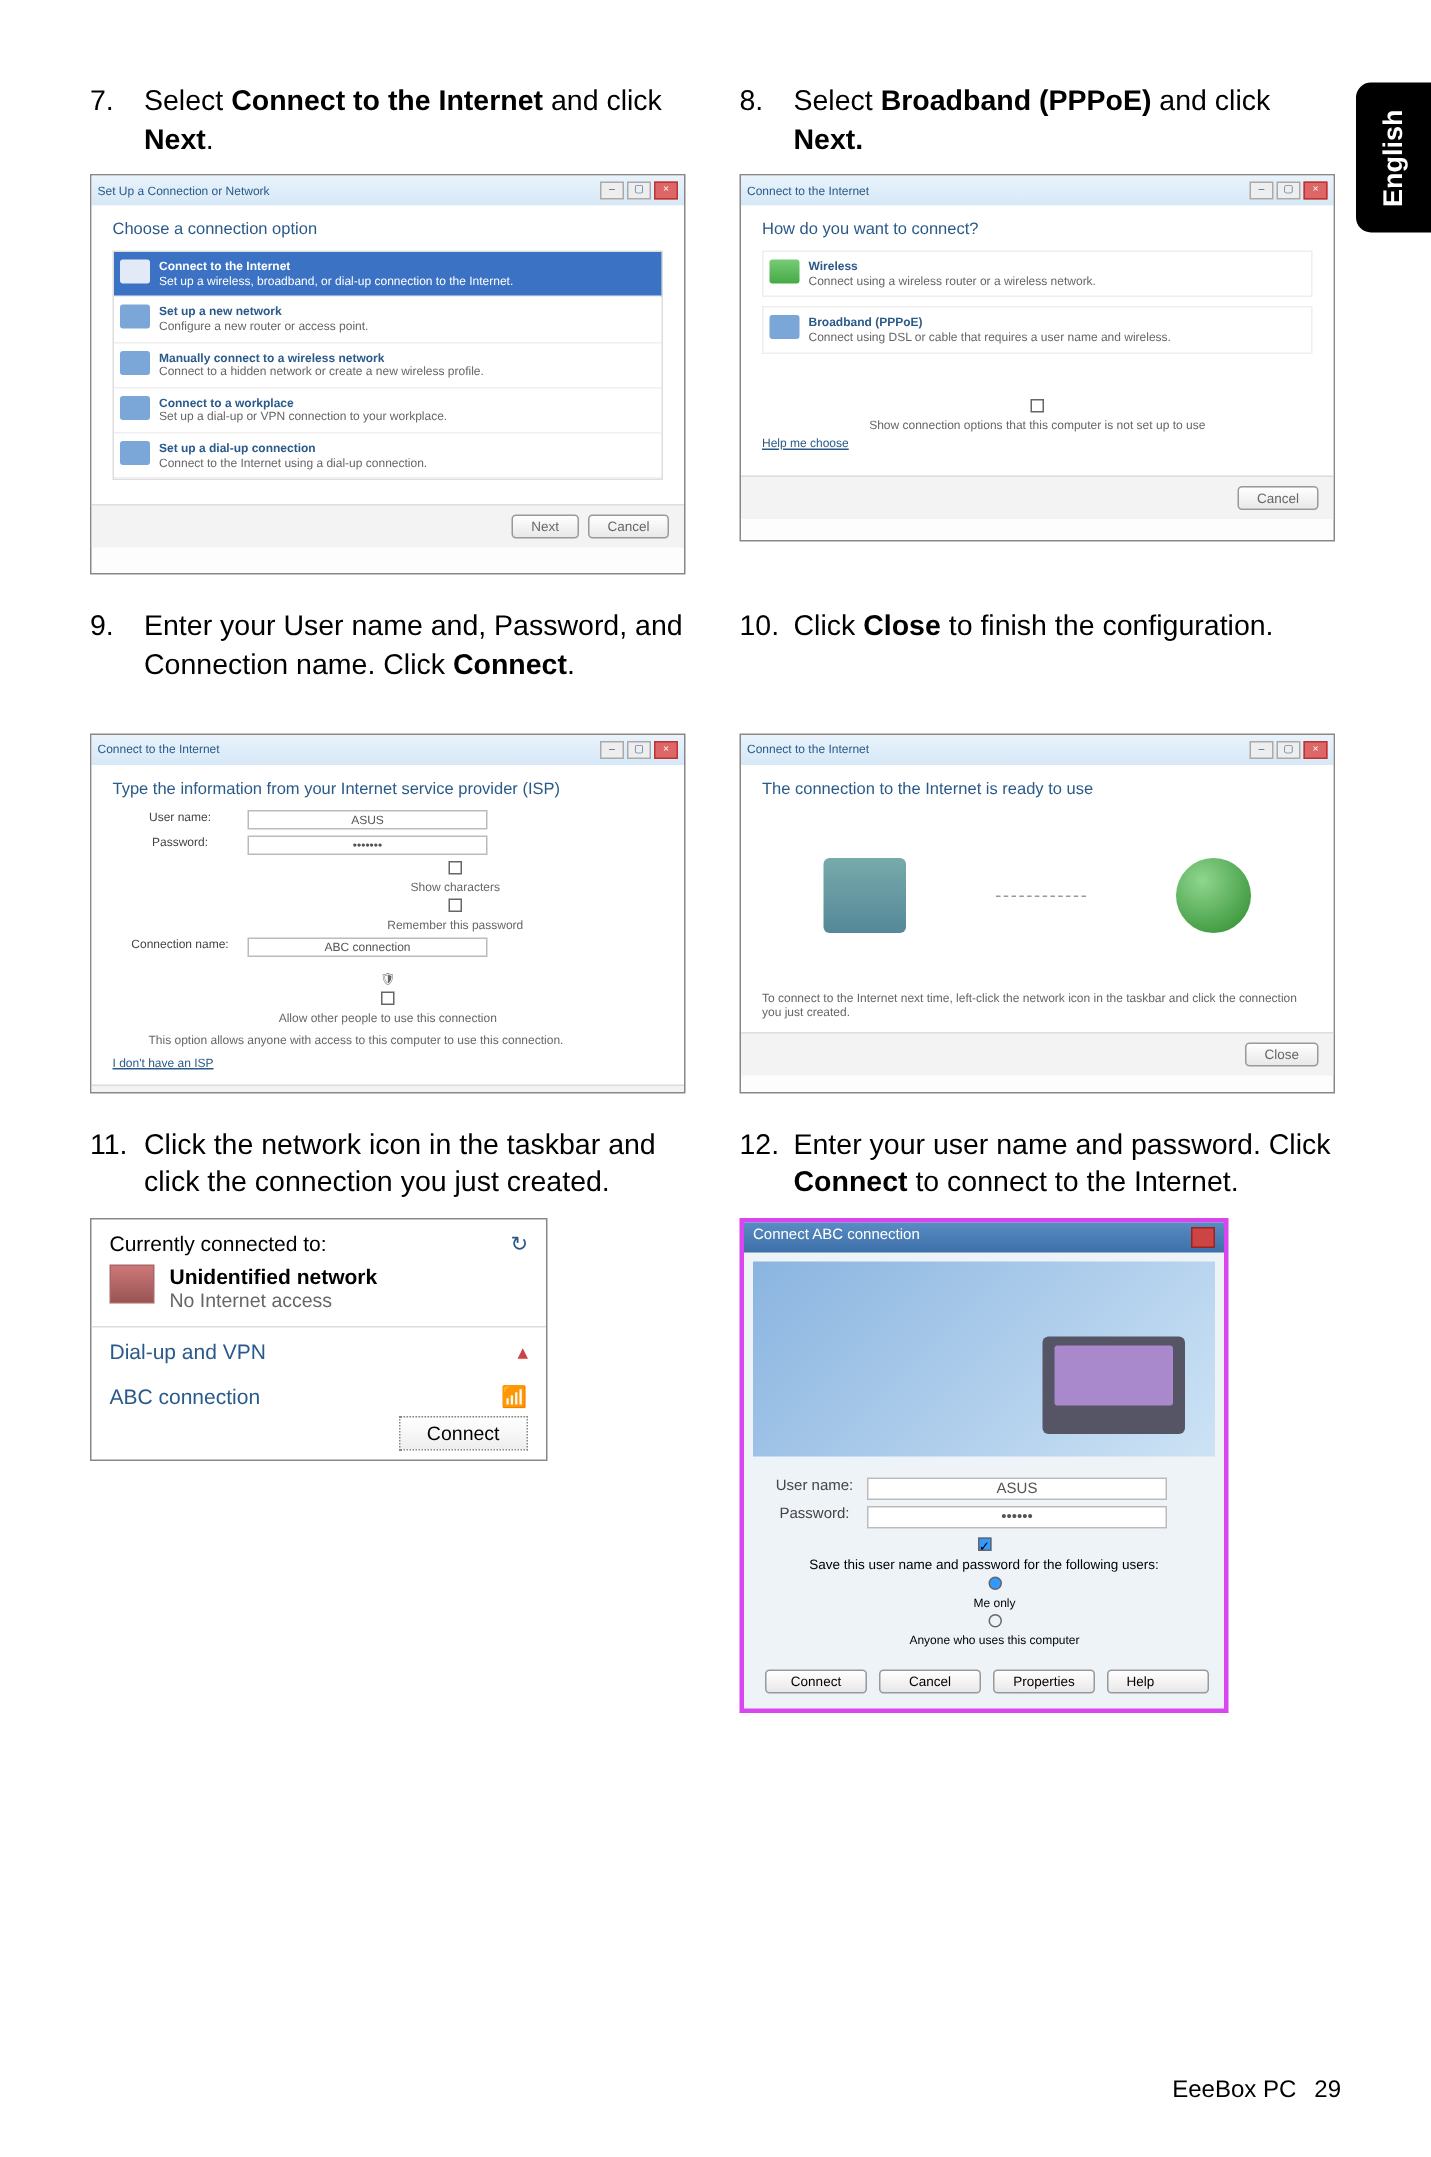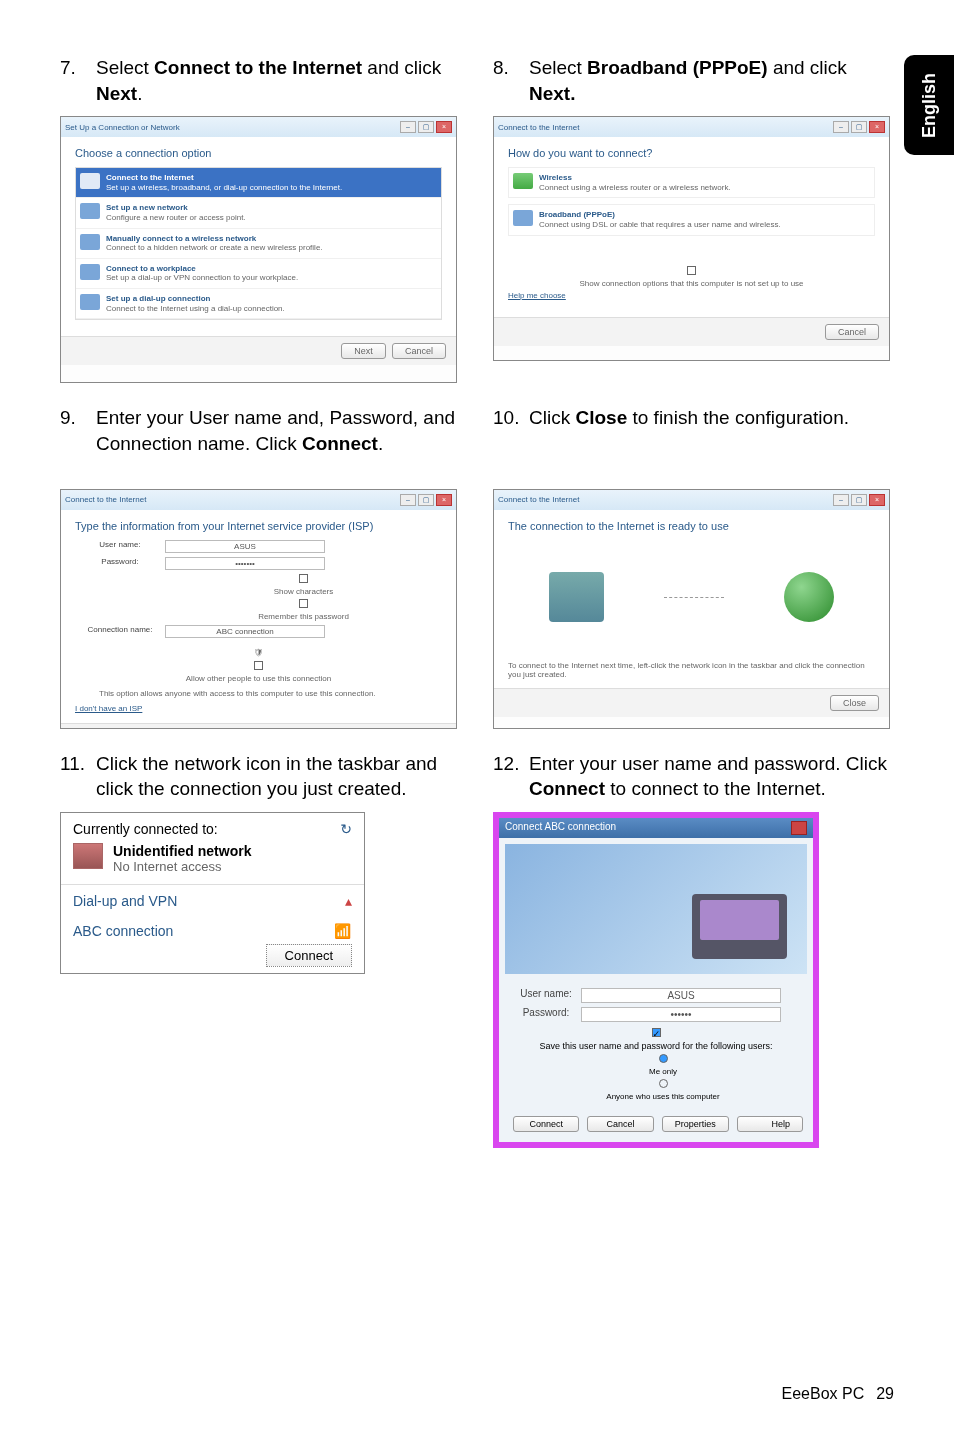--- a/index.html
+++ b/index.html
@@ -123,21 +123,21 @@
     .fly-conn { color: #2a5a8a; padding: 6px 12px 4px; }
     .fly-btnrow { text-align: right; padding: 4px 12px 10px; }
     .fly-btn {
       border: 1px dotted #888;
       background: linear-gradient(#fff,#eee);
       padding: 3px 18px;
       font-size: 13px;
     }
     
     .dial {
-      border: 6px solid #d946ef;
+      border: 3px solid #d946ef;
       width: 326px;
       background: #eef3f8;
       font-size: 10px;
     }
     .dial-title {
       background: linear-gradient(#5a8cc4,#3d6fa8);
       color: #fff;
       padding: 3px 6px;
       display: flex;
       justify-content: space-between;
@@ -453,21 +453,21 @@
             <div class="checkbox">
                 <span style="width:9px;height:9px;border:1px solid #666;border-radius:50%;display:inline-block;"></span>
                 <span>Anyone who uses this computer</span>
               </div>
           </div>
         </div>
         <div style="padding:8px 10px 10px;display:flex;gap:4px;">
           <span class="btn" style="flex:1;text-align:center;">Connect</span>
           <span class="btn" style="flex:1;text-align:center;">Cancel</span>
           <span class="btn" style="flex:1;text-align:center;">Properties</span>
-          <span class="btn" style="flex:1;text-align:right;">Help</span>
+          <span class="btn" style="flex:1;text-align:left;">Help</span>
         </div>
       </div>
     </div>
   </div>
 
 </div>
 
 <div class="footer">
   <span>EeeBox PC</span><span class="footer-num">29</span>
 </div>

